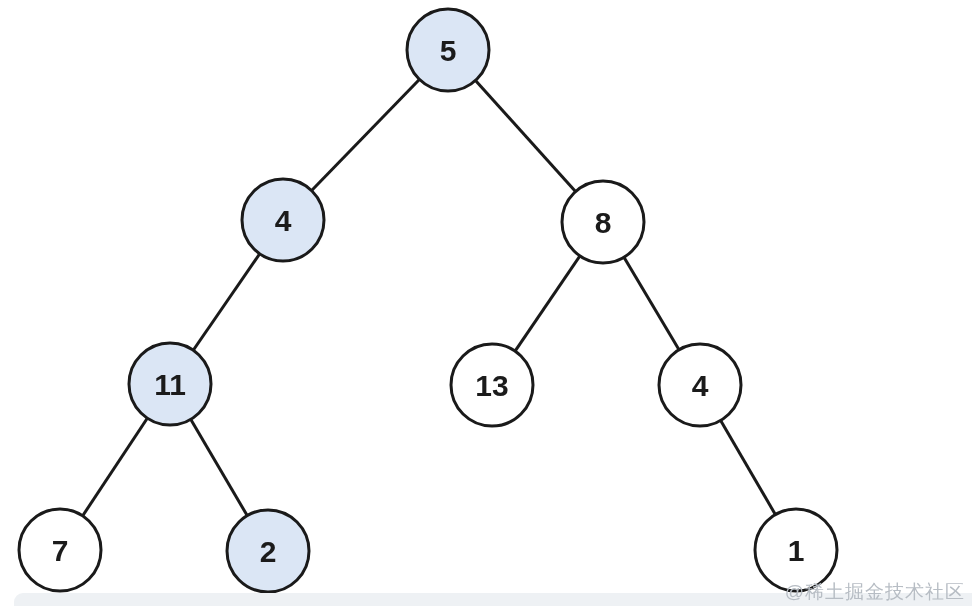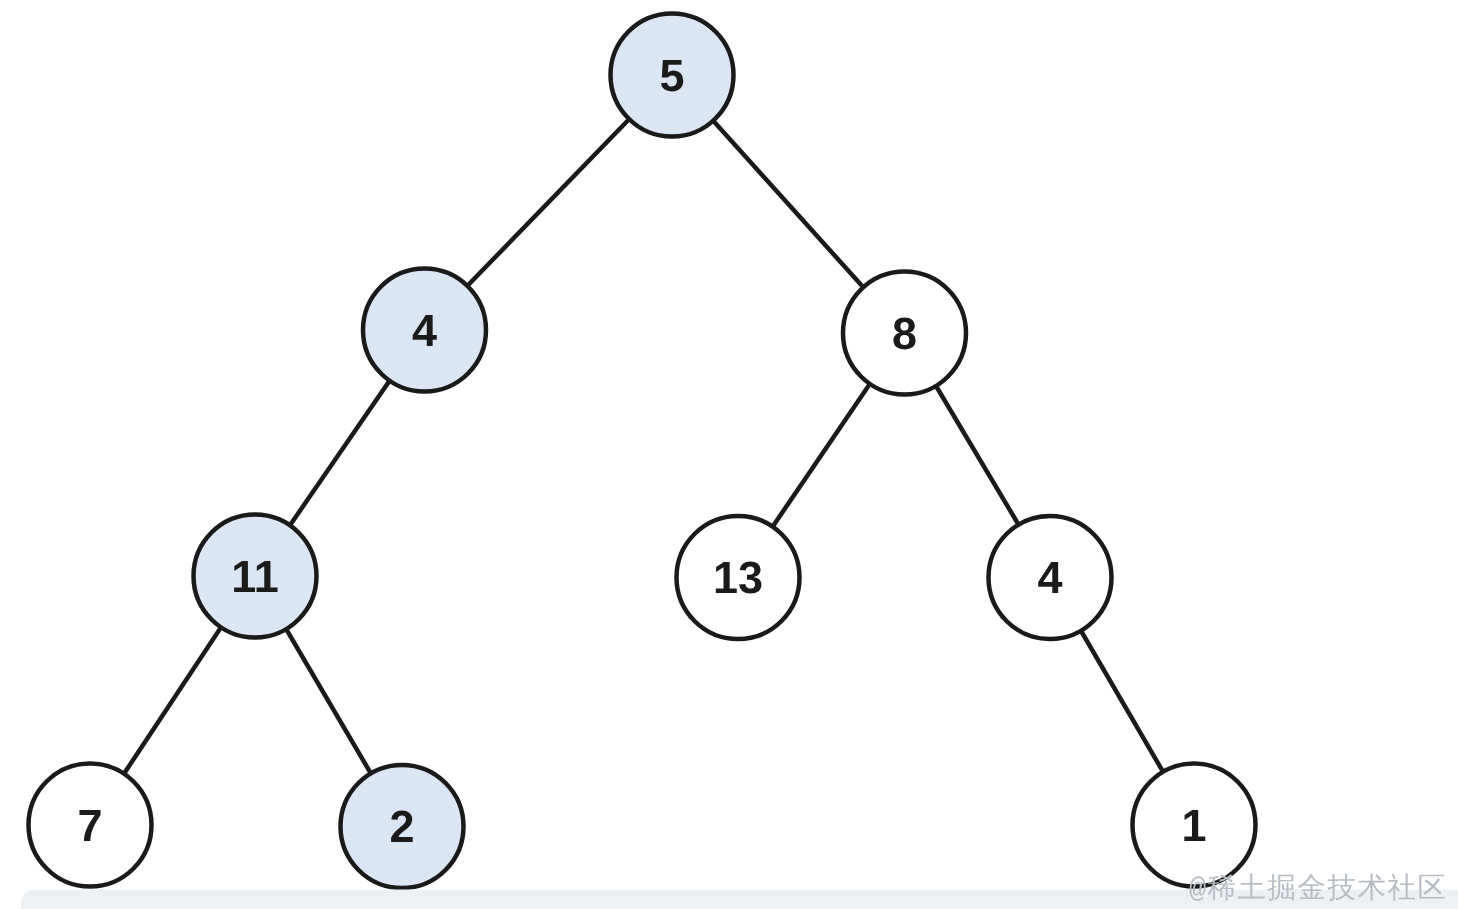--- a/index.html
+++ b/index.html
@@ -32,21 +32,21 @@
     background: #eef1f4;
     border-top-left-radius: 9px;
   }
   .watermark {
     position: absolute;
     right: 7px;
     bottom: 1px;
     font-size: 19px;
     letter-spacing: 1px;
     color: #b7bdc4;
-    font-family: Liberation Mono, monospace;
+    font-family: Liberation Sans, sans-serif;
     user-select: none;
     white-space: nowrap;
   }
 </style>
 </head>
 <body>
 
 <div class="canvas">
   <svg class="tree-svg" id="tree-svg" viewBox="0 0 972 606">
       <line x1="448" y1="50" x2="283" y2="220" stroke="#1a1a1a" stroke-width="3"></line>

